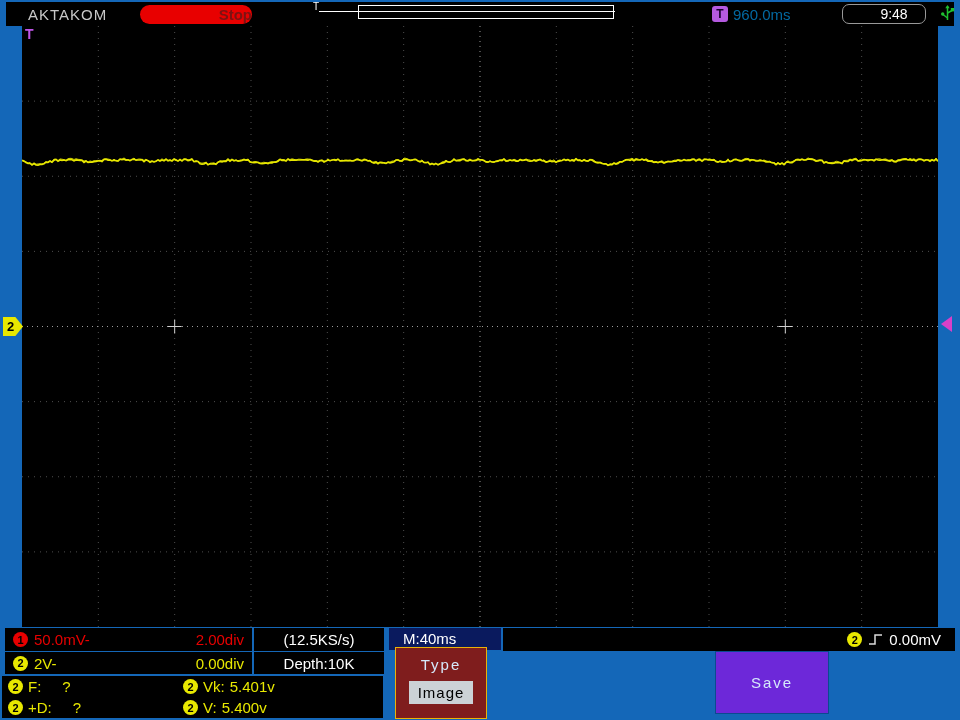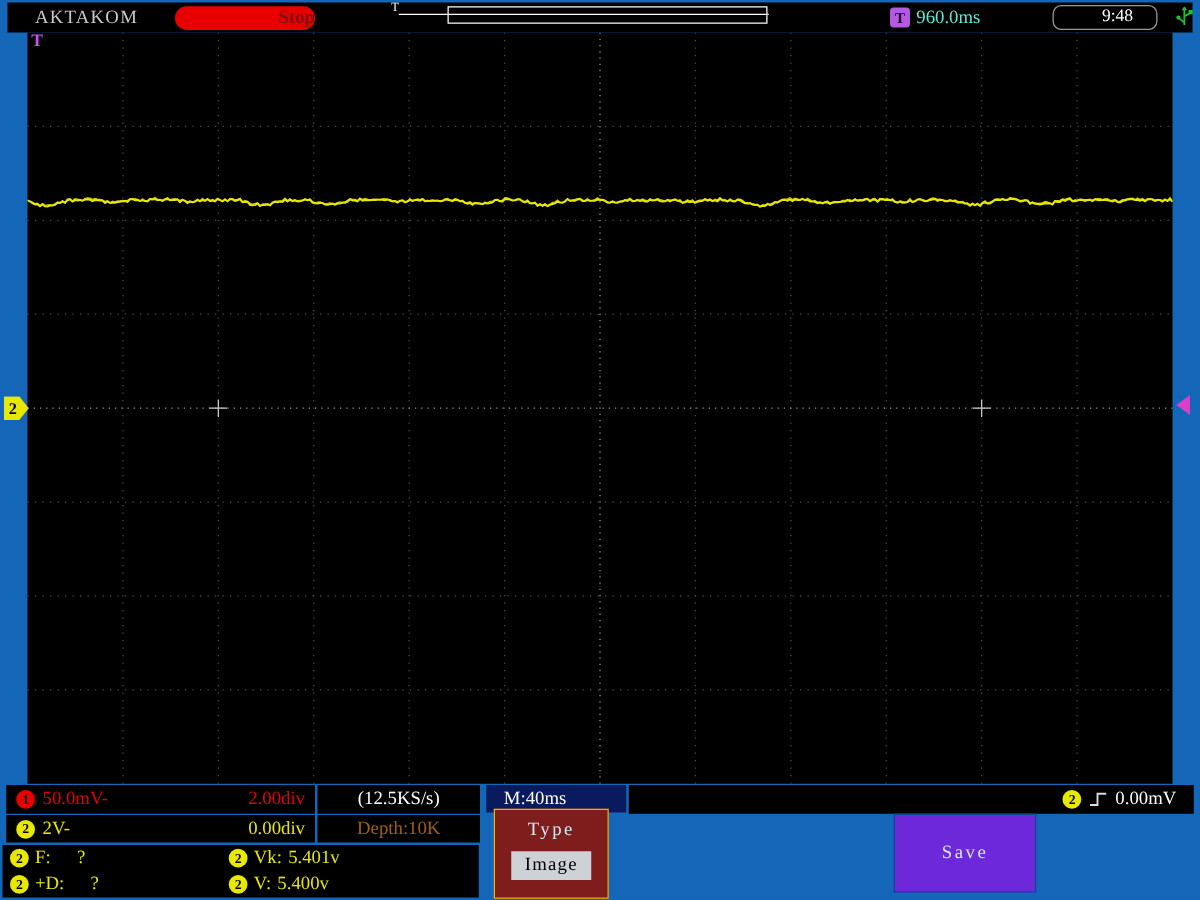--- a/index.html
+++ b/index.html
@@ -1,50 +1,50 @@
 <!DOCTYPE html>
 <html><head>
 <meta charset="utf-8">
 <style>
   html,body{margin:0;padding:0;}
   body{width:960px;height:720px;background:#1467b8;}
   .scope{position:relative;width:960px;height:720px;background:#1467b8;
-         font-family:Liberation Serif, serif;overflow:hidden;}
+         font-family:Liberation Sans, sans-serif;overflow:hidden;}
 
   
   .topbar{position:absolute;left:6px;top:2px;width:948px;height:24px;background:#000;}
   .brand{position:absolute;left:22px;top:4px;font-size:15px;color:#c8c8c8;letter-spacing:1px;}
   .stop{position:absolute;left:134px;top:3px;width:112px;height:19px;background:#e80000;
         border-radius:10px;color:#7c1212;font-size:15px;font-weight:bold;text-align:right;line-height:19px;}
   .trigpos{position:absolute;left:305px;top:0;width:315px;height:24px;}
   .tp-t{position:absolute;left:2px;top:-1px;color:#fff;font-size:10px;}
   .tp-line{position:absolute;left:8px;top:9px;width:296px;height:1px;background:#fff;}
   .tp-win{position:absolute;left:47px;top:3px;width:254px;height:12px;border:1px solid #fff;}
   .trig-badge{position:absolute;left:706px;top:4px;width:16px;height:16px;background:#b55ae0;
         color:#1a0030;font-size:12px;font-weight:bold;text-align:center;line-height:16px;border-radius:3px;}
-  .trigtime{position:absolute;left:727px;top:4px;font-size:15px;color:#5eead4;}
+  .trigtime{position:absolute;left:727px;top:4px;font-size:15px;color:#0369a1;}
   .clock{position:absolute;left:836px;top:2px;width:62px;height:18px;border:1px solid #999;border-radius:7px;
         color:#fff;font-size:14px;text-align:center;line-height:18px;background:#000;padding-left:20px;}
   .usb{position:absolute;left:934px;top:3px;}
 
   
   .graticule{position:absolute;left:22px;top:26px;width:916px;height:601px;background:#000;}
   .trigT{position:absolute;left:3px;top:0px;color:#c055e8;font-weight:bold;font-size:14px;}
   .ch2tag{position:absolute;left:3px;top:317px;width:20px;height:19px;background:#e8e800;
         clip-path:polygon(0 0,62% 0,100% 50%,62% 100%,0 100%);
         color:#000;font-size:13px;font-weight:bold;line-height:19px;padding-left:4px;box-sizing:border-box;}
   .trigarrow{position:absolute;left:941px;top:316px;width:0;height:0;
         border-top:8px solid transparent;border-bottom:8px solid transparent;border-right:11px solid #d840c8;}
 
   
   .bbox{position:absolute;background:#000;box-sizing:border-box;display:flex;align-items:center;font-size:15px;}
   .b-ch1{left:5px;top:628px;width:247px;height:23px;color:#e80000;gap:6px;padding:0 8px;}
   .b-ch2{left:5px;top:652px;width:247px;height:22px;color:#e8e800;gap:6px;padding:0 8px;}
   .b-sr{left:254px;top:628px;width:130px;height:23px;color:#fff;justify-content:center;}
-  .b-depth{left:254px;top:652px;width:130px;height:22px;color:#a16207;justify-content:center;}
+  .b-depth{left:254px;top:652px;width:130px;height:22px;color:#ffffff;justify-content:center;}
   .b-m{position:absolute;left:389px;top:628px;width:112px;height:22px;background:#0a1a5e;color:#fff;
         font-size:15px;line-height:22px;padding-left:14px;box-sizing:border-box;}
   .b-trig{left:503px;top:628px;width:452px;height:23px;color:#fff;justify-content:flex-end;gap:6px;padding-right:14px;}
   .spacer{flex:1;}
   .b-meas{position:absolute;left:2px;top:676px;width:381px;height:42px;background:#000;color:#e8e800;
         font-size:15px;display:grid;grid-template-columns:175px 1fr;grid-auto-rows:21px;
         align-items:center;padding:0 6px;box-sizing:border-box;}
   .mcell{display:flex;align-items:center;gap:5px;}
   .mcell .q{margin-left:16px;}
 

